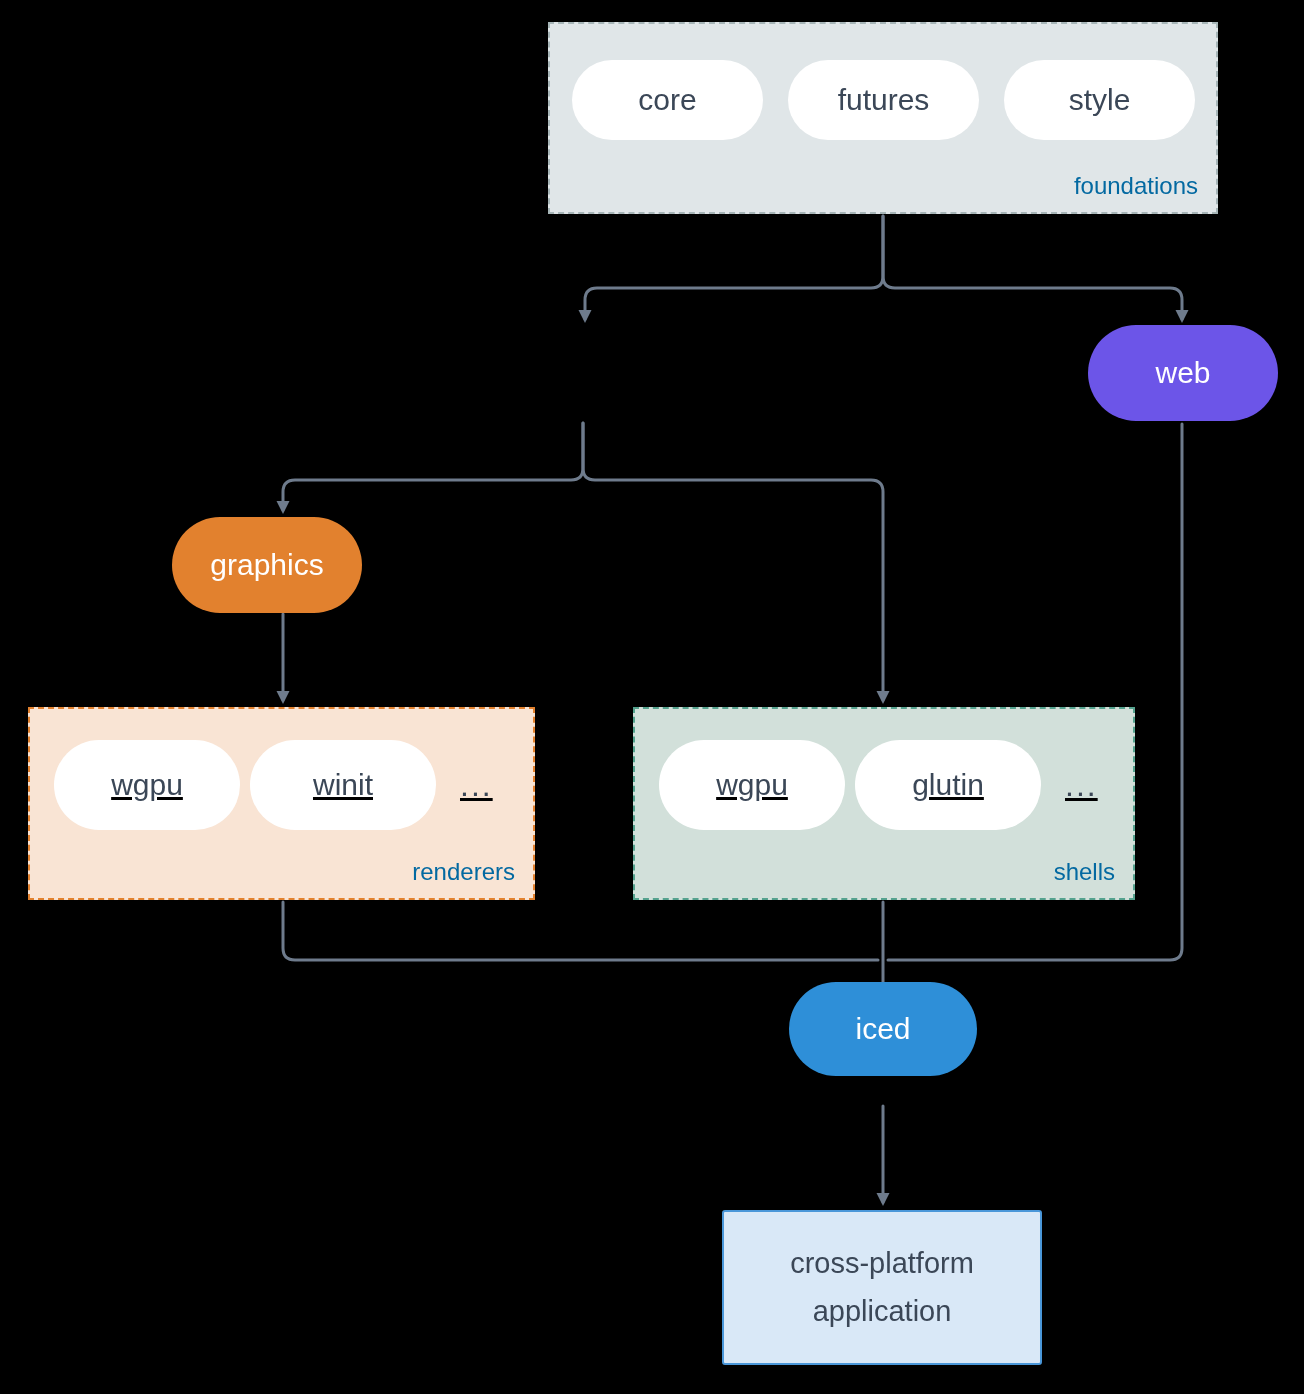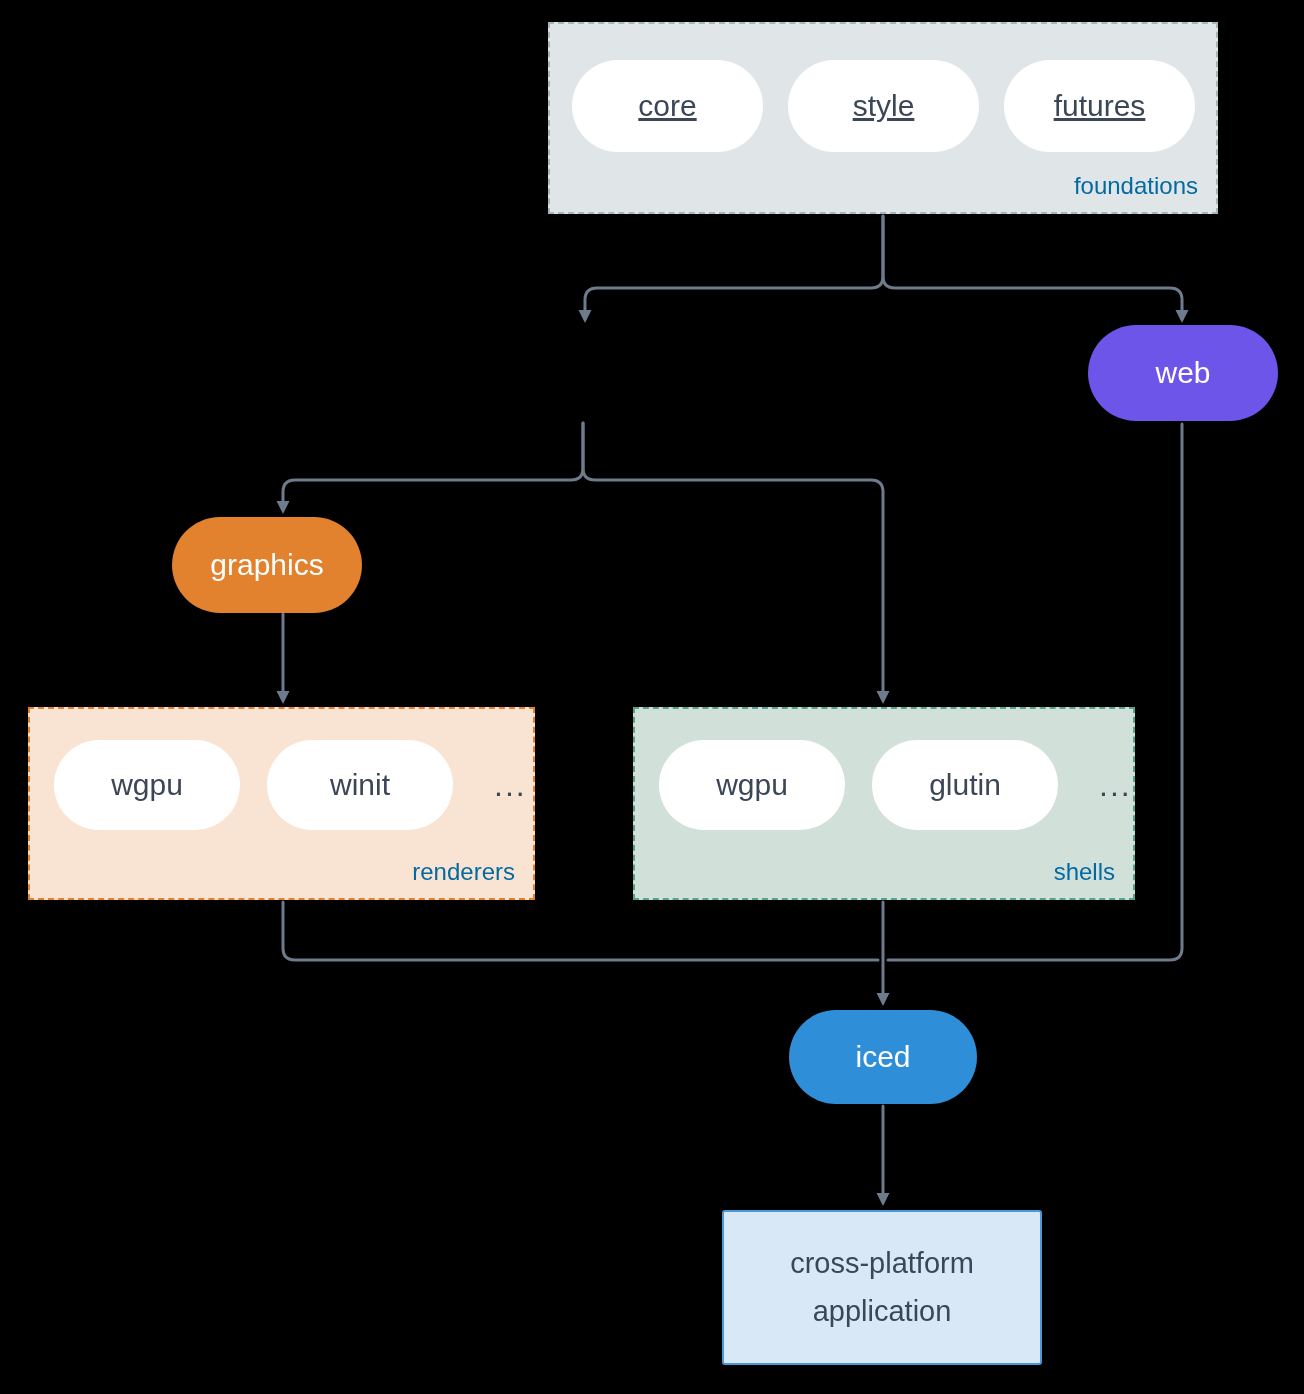--- a/index.html
+++ b/index.html
@@ -40,31 +40,31 @@
     left: 633px; top: 707px; width: 502px; height: 193px;
     background: #d2e0da;
     border-color: #55a28e;
   }
   .pill-row {
     display: flex;
     align-items: center;
   }
   .group-foundations .pill-row { padding: 36px 0 0 22px; gap: 25px; }
   .group-renderers .pill-row,
-  .group-shells .pill-row { padding: 31px 0 0 24px; gap: 27px; }
+  .group-shells .pill-row { padding: 31px 0 0 24px; gap: 10px; text-decoration: underline; }
   .pill {
     background: #ffffff;
     color: #3b4757;
     border-radius: 999px;
     display: flex;
     align-items: center;
     justify-content: center;
     font-size: 30px;
   }
-  .group-foundations .pill { width: 191px; height: 92px; text-decoration: underline; }
+  .group-foundations .pill { width: 191px; height: 80px; }
   .group-renderers .pill,
   .group-shells .pill { width: 186px; height: 90px; }
   .ellipsis {
     color: #3b4757;
     font-size: 32px;
     margin-left: 14px;
     letter-spacing: 2px;
   }
   .corner-label {
     position: absolute;
@@ -81,21 +81,21 @@
     justify-content: center;
     font-size: 30px;
     color: #ffffff;
   }
   .node-purple { background: #6c55e8; width: 190px; height: 96px; }
   .node-orange { background: #e2812e; width: 190px; height: 96px; }
   .node-blue   { background: #2e8fd8; width: 188px; height: 94px; }
   #node-native   { left: 488px; top: 325px; }
   #node-web      { left: 1088px; top: 325px; }
   #node-graphics { left: 172px; top: 517px; }
-  #node-iced     { left: 789px; top: 1010px; }
+  #node-iced     { left: 789px; top: 982px; }
   .app-box {
     position: absolute;
     left: 722px; top: 1210px;
     width: 320px; height: 155px;
     box-sizing: border-box;
     background: #d9e8f7;
     border: 2px solid #4a97d9;
     border-radius: 3px;
     display: flex;
     align-items: center;
@@ -127,22 +127,22 @@
       <path d="M 283 902 L 283 948 Q 283 960 295 960 L 878 960"></path>
       <path d="M 1182 424 L 1182 948 Q 1182 960 1170 960 L 888 960"></path>
       <path d="M 883 902 L 883 1002" marker-end="url(#arrow)"></path>
       <path d="M 883 1106 L 883 1202" marker-end="url(#arrow)"></path>
     </g>
   </svg>
 
   <div class="group group-foundations">
     <div class="pill-row">
       <div class="pill">core</div>
+      <div class="pill">futures</div>
       <div class="pill">style</div>
-      <div class="pill">futures</div>
     </div>
     <div class="corner-label">foundations</div>
   </div>
 
   <div id="node-web" class="node node-purple">web</div>
 
   <div id="node-graphics" class="node node-orange">graphics</div>
 
   <div class="group group-renderers">
     <div class="pill-row">

